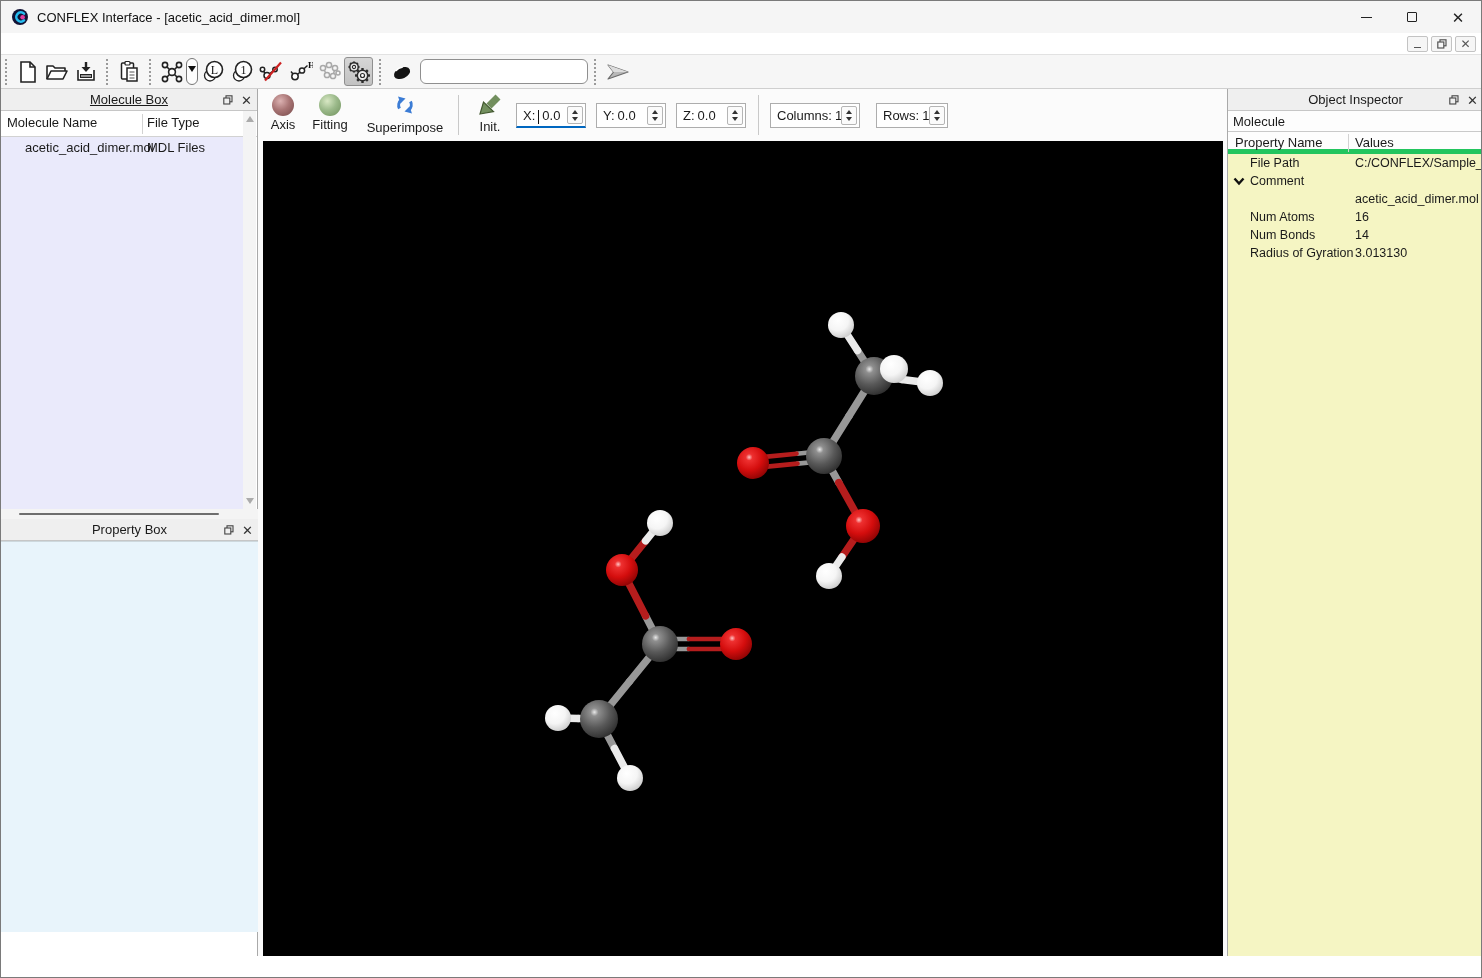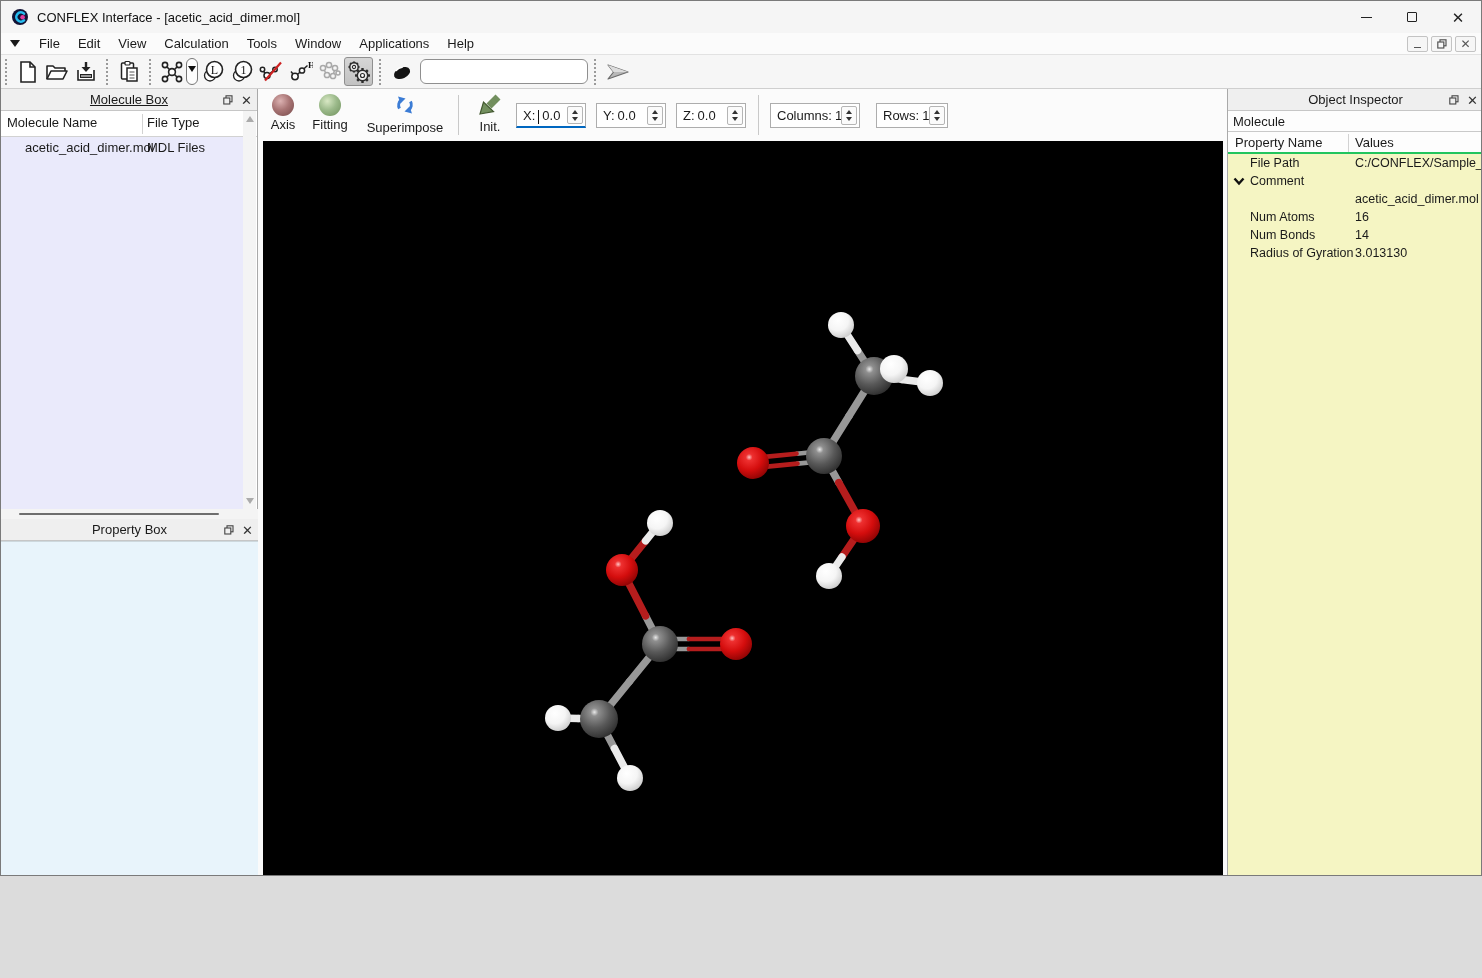--- a/index.html
+++ b/index.html
@@ -1,17 +1,17 @@
 <!DOCTYPE html>
 <html><head>
 <meta charset="utf-8">
 <style>
   * { margin:0; padding:0; box-sizing:border-box; }
   html,body { width:1482px; height:978px; background:#dcdcdc; font-family:"Liberation Sans","DejaVu Sans",sans-serif; }
-  .window { position:relative; width:1482px; height:876px; background:#ffffff; border:1px solid #7a7a7a; overflow:hidden; font-size:13px; color:#1a1a1a; }
+  .window { position:relative; width:1482px; height:978px; background:#ffffff; border:1px solid #7a7a7a; overflow:hidden; font-size:13px; color:#1a1a1a; }
   .abs { position:absolute; }
 
   
   .titlebar { left:0; top:0; width:100%; height:32px; background:#f5f5f5; display:flex; align-items:center; }
   .app-logo { margin-left:10px; width:18px; height:18px; flex:0 0 auto; }
   .title-text { margin-left:8px; font-size:13px; color:#111; }
   .win-controls { position:absolute; right:0; top:0; height:32px; display:flex; }
   .wc-btn { width:46px; height:32px; display:flex; align-items:center; justify-content:center; color:#222; }
   .wc-min-glyph { width:11px; height:0; border-top:1.4px solid #222; }
   .wc-max-glyph { width:10px; height:10px; border:1.4px solid #222; border-radius:1px; }
@@ -79,21 +79,21 @@
   .sb-val { margin-left:3px; }
   .spin-btns { position:absolute; right:2px; top:2px; bottom:2px; width:16px; border:1px solid #b5b5b5; border-radius:2px; background:#fbfbfb; display:flex; flex-direction:column; align-items:center; justify-content:center; gap:3px; }
   .spin-up { width:0; height:0; border-left:3.5px solid transparent; border-right:3.5px solid transparent; border-bottom:4.5px solid #333; }
   .spin-down { width:0; height:0; border-left:3.5px solid transparent; border-right:3.5px solid transparent; border-top:4.5px solid #333; }
 
   
   .viewport { position:absolute; left:5px; top:52px; width:960px; height:815px; background:#000; }
 
   
   .oi-tab { position:absolute; left:0; top:22px; width:100%; height:21px; background:#fdfdfd; border-bottom:1px solid #c9c9c9; line-height:21px; padding-left:5px; }
-  .oi-header { position:absolute; left:0; top:43px; width:100%; height:22px; background:#fdfdfd; border-bottom:2px solid #22c55e; }
+  .oi-header { position:absolute; left:0; top:43px; width:100%; height:22px; background:#fdfdfd; border-bottom:5px solid #22c55e; }
   .oi-header .h1 { position:absolute; left:7px; top:3px; }
   .oi-header .h2 { position:absolute; left:127px; top:3px; }
   .oi-hdiv { position:absolute; left:120px; top:2px; height:18px; border-left:1px solid #d2d2d2; }
   .oi-rows { position:absolute; left:0; top:65px; width:100%;text-align:right; }
   .oi-row { position:relative; height:18px; line-height:18px; font-size:12.5px; }
   .oi-name { position:absolute; left:22px; white-space:nowrap; }
   .oi-val { position:absolute; left:127px; white-space:nowrap; overflow:hidden; max-width:127px; }
   .oi-chevron { position:absolute; left:5px; top:5px; }
 
   
@@ -124,31 +124,20 @@
         </div>
       <div class="wc-btn">
           <div class="wc-max-glyph"></div>
         </div>
       <div class="wc-btn">
           <span class="wc-close-glyph">✕</span>
         </div>
     </div>
   </div>
 
-  <div class="menubar abs">
-    <div class="menu-corner"></div>
-    <span class="menu-item">File</span>
-    <span class="menu-item">Edit</span>
-    <span class="menu-item">View</span>
-    <span class="menu-item">Calculation</span>
-    <span class="menu-item">Tools</span>
-    <span class="menu-item">Window</span>
-    <span class="menu-item">Applications</span>
-    <span class="menu-item">Help</span>
-  </div>
   <div class="mdi-controls">
     <div class="mdi-btn">
         <div class="mdi-min"></div>
       </div>
     <div class="mdi-btn">
       <svg width="10" height="10" viewBox="0 0 10 10">
         <rect x="3" y="0.8" width="6" height="6" fill="none" stroke="#555" stroke-width="1.2"></rect>
         <rect x="0.8" y="3" width="6" height="6" fill="#f6f6f6" stroke="#555" stroke-width="1.2"></rect>
       </svg>
     </div>

